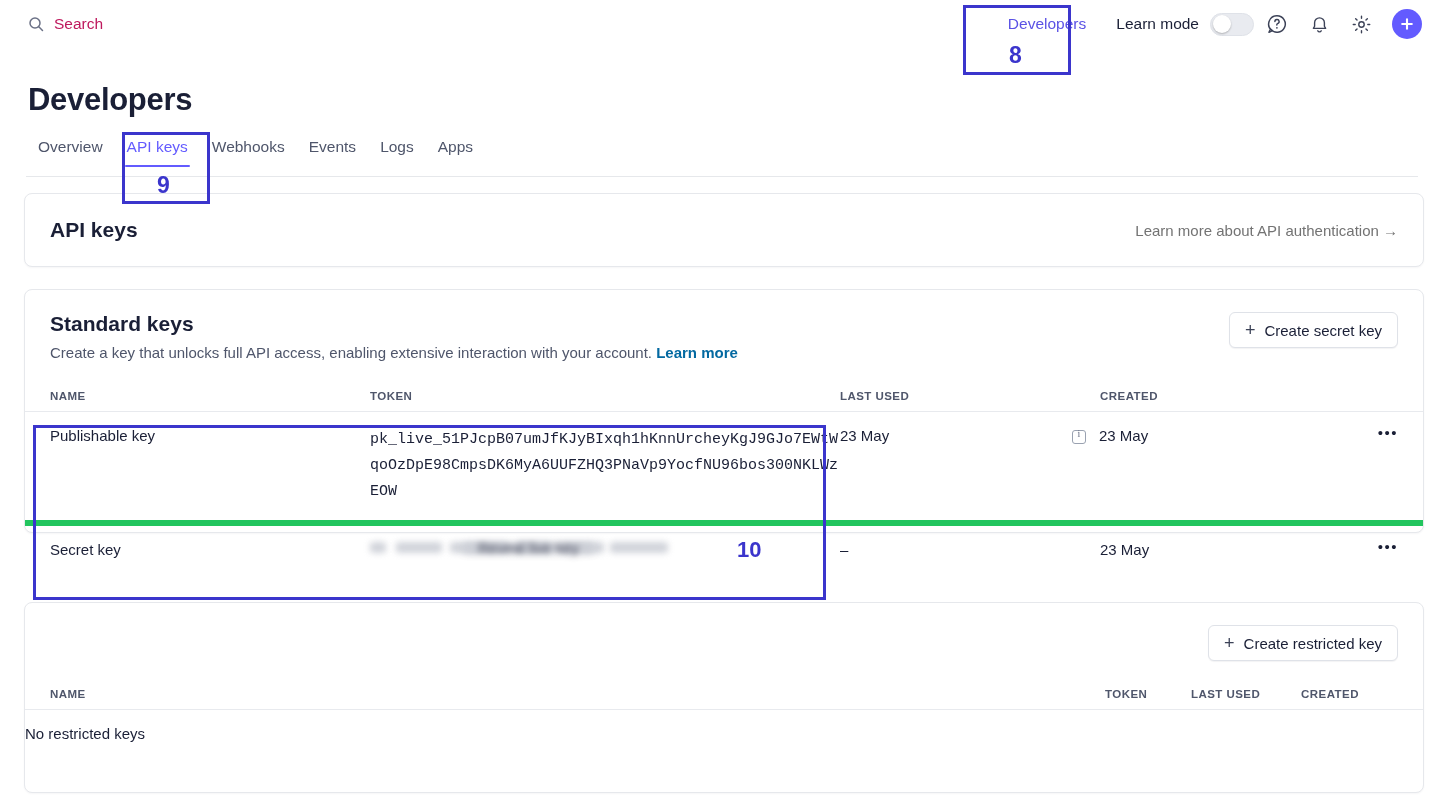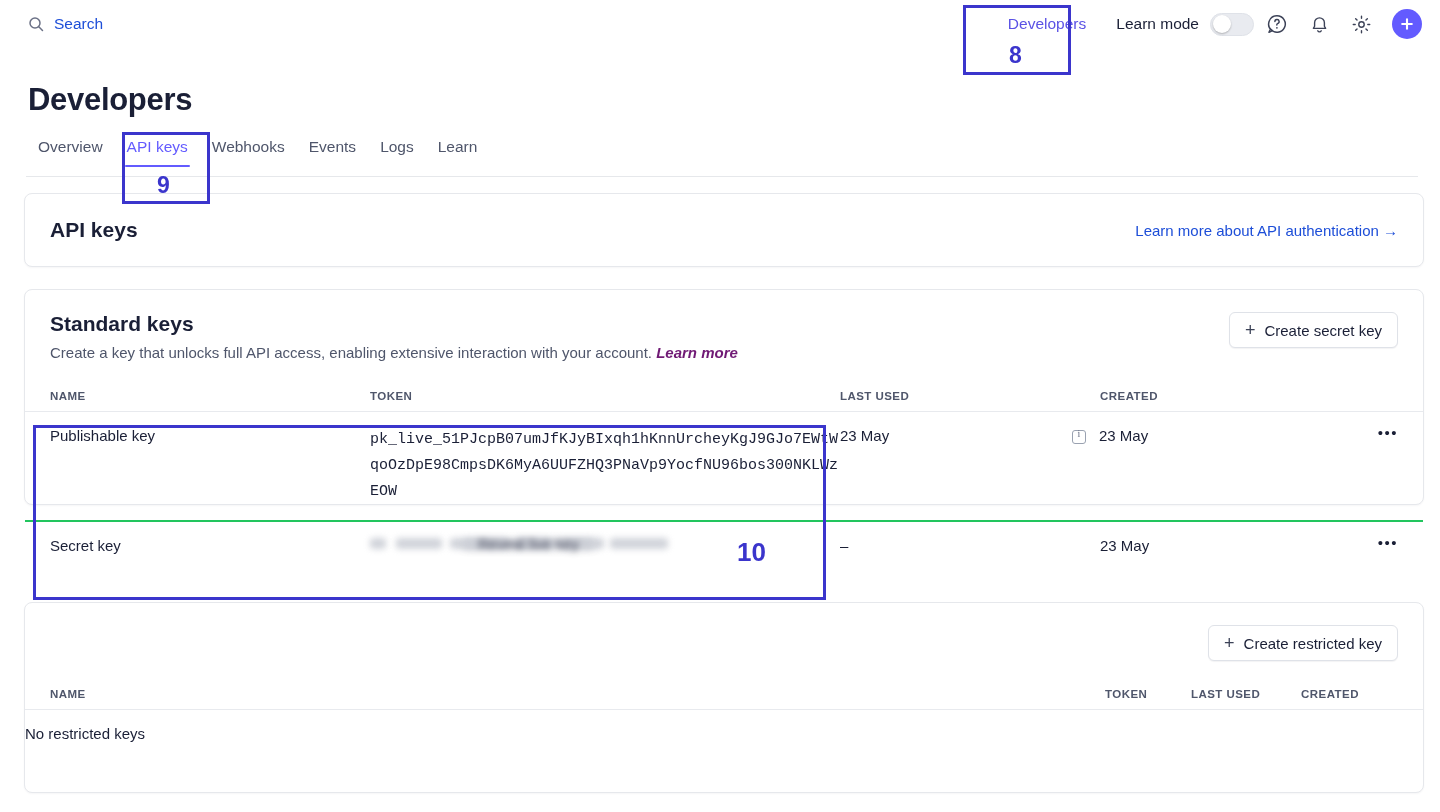--- a/index.html
+++ b/index.html
@@ -15,21 +15,21 @@
   
   .topbar {
     position: absolute; top: 0; left: 0; width: 1440px; height: 48px;
     display: flex; align-items: center;
   }
   .search-wrap {
     display: flex; align-items: center; gap: 10px;
     margin-left: 28px; cursor: text;
   }
   .search-icon { width: 16px; height: 16px; display: block; color: #6b7186; }
-  .search-label { font-size: 15.5px; color: #1d4ed8; }
+  .search-label { font-size: 15.5px; color: #be185d; }
 
   .topbar-right {
     position: absolute; right: 18px; top: 0; height: 48px;
     display: flex; align-items: center; gap: 0;
   }
   .dev-link {
     color: #5b52e5; font-size: 15.5px; font-weight: 400;
     padding: 4px 8px; cursor: pointer; white-space: nowrap;
   }
   .testmode-label { font-size: 15.5px; color: #1a1f36; margin-left: 22px; font-weight: 500;}
@@ -79,39 +79,39 @@
     background: #e6e8eb;
   }
 
   
   .card {
     position: absolute; background: #fff;
     border: 1px solid #e6e8ec; border-radius: 8px;
     box-shadow: 0 1px 2px rgba(16,24,40,.04);
   }
   #card-apikeys { left: 24px; top: 193px; width: 1400px; height: 74px; }
-  #card-standard { left: 24px; top: 289px; width: 1400px; height: 216px; }
+  #card-standard { left: 24px; top: 289px; width: 1400px; height: 244px; }
   #card-restricted { left: 24px; top: 602px; width: 1400px; height: 191px; }
 
   .card-title-row {
     display: flex; align-items: center; justify-content: space-between;
     padding: 0 25px; height: 72px;
   }
   .card-title { font-size: 21px; font-weight: 700; color: #1a1f36; }
   .learn-link-arrow {
-    font-size: 15px; color: #1d4ed8; cursor: pointer; white-space: nowrap;
+    font-size: 15px; color: #737373; cursor: pointer; white-space: nowrap;
   }
 
   .section-head {
     display: flex; align-items: flex-start; justify-content: space-between;
     padding: 22px 25px 0 25px;
   }
   .section-title { font-size: 21px; font-weight: 700; color: #1a1f36; margin: 0 0 7px 0; }
   .section-desc { font-size: 15px; color: #4f566b; line-height: 1.35; }
-  .inline-link { color: #701a75; font-weight: 600; cursor: pointer; font-style: italic; }
+  .inline-link { color: #0369a1; font-weight: 600; cursor: pointer; }
 
   .btn-outline {
     display: inline-flex; align-items: center; gap: 9px;
     height: 36px; padding: 0 15px;
     background: #fff; border: 1px solid #dfe2e8; border-radius: 6px;
     box-shadow: 0 1px 1px rgba(16,24,40,.05);
     font-size: 15px; color: #1a1f36; font-weight: 500;
     cursor: pointer; white-space: nowrap;
   }
   .btn-plus { font-size: 18px; font-weight: 400; line-height: 1; color: #3c4257; }
@@ -119,21 +119,21 @@
   
   table.keys { width: 100%; border-collapse: collapse; table-layout: fixed; }
   table.keys th {
     text-align: left; font-size: 11.5px; font-weight: 600;
     letter-spacing: .45px; color: #4f566b; text-transform: uppercase;
     padding: 9px 0 9px 0; border-bottom: 1px solid #e8eaee;
     background: #fff;
   }
   table.keys td {
     font-size: 15px; color: #1a1f36; vertical-align: top;
-    padding: 15px 0; border-bottom: 2px solid #22c55e;
+    padding: 15px 0; border-bottom: 6px solid #22c55e;
   }
   table.keys tr:last-child td { border-bottom: none; }
   .pad-l { padding-left: 25px !important; }
   .pad-r { padding-right: 25px !important; }
 
   .token-mono {
     font-family: Liberation Mono, monospace;
     font-size: 12.6px; line-height: 26px; color: #5d6676;
     word-break: break-all; letter-spacing: 0px;
   }
@@ -235,21 +235,21 @@
 </div>
 
 <div class="page-title">Developers</div>
 
 <div class="tabs">
   <div class="tab">Overview</div>
   <div class="tab active">API keys</div>
   <div class="tab">Webhooks</div>
   <div class="tab">Events</div>
   <div class="tab">Logs</div>
-  <div class="tab">Learn</div>
+  <div class="tab">Apps</div>
 </div>
 <div class="tabs-rule"></div>
 
 <div class="card" id="card-apikeys">
   <div class="card-title-row">
     <span class="card-title">API keys</span>
     <span class="learn-link-arrow">Learn more about API authentication →</span>
   </div>
 </div>
 
@@ -349,13 +349,13 @@
   </table>
 </div>
 
 <div class="anno" style="left:963px; top:5px; width:108px; height:70px;"></div>
 <div class="anno-num" style="left:1009px; top:42px; font-size:23px;">8</div>
 
 <div class="anno" style="left:122px; top:132px; width:88px; height:72px;"></div>
 <div class="anno-num" style="left:157px; top:172px; font-size:23px;">9</div>
 
 <div class="anno" style="left:33px; top:425px; width:793px; height:175px;"></div>
-<div class="anno-num" style="left:737px; top:537px; font-size:26px;">10</div>
+<div class="anno-num" style="left:737px; top:537px; font-size:22px;">10</div>
 
 </body></html>

